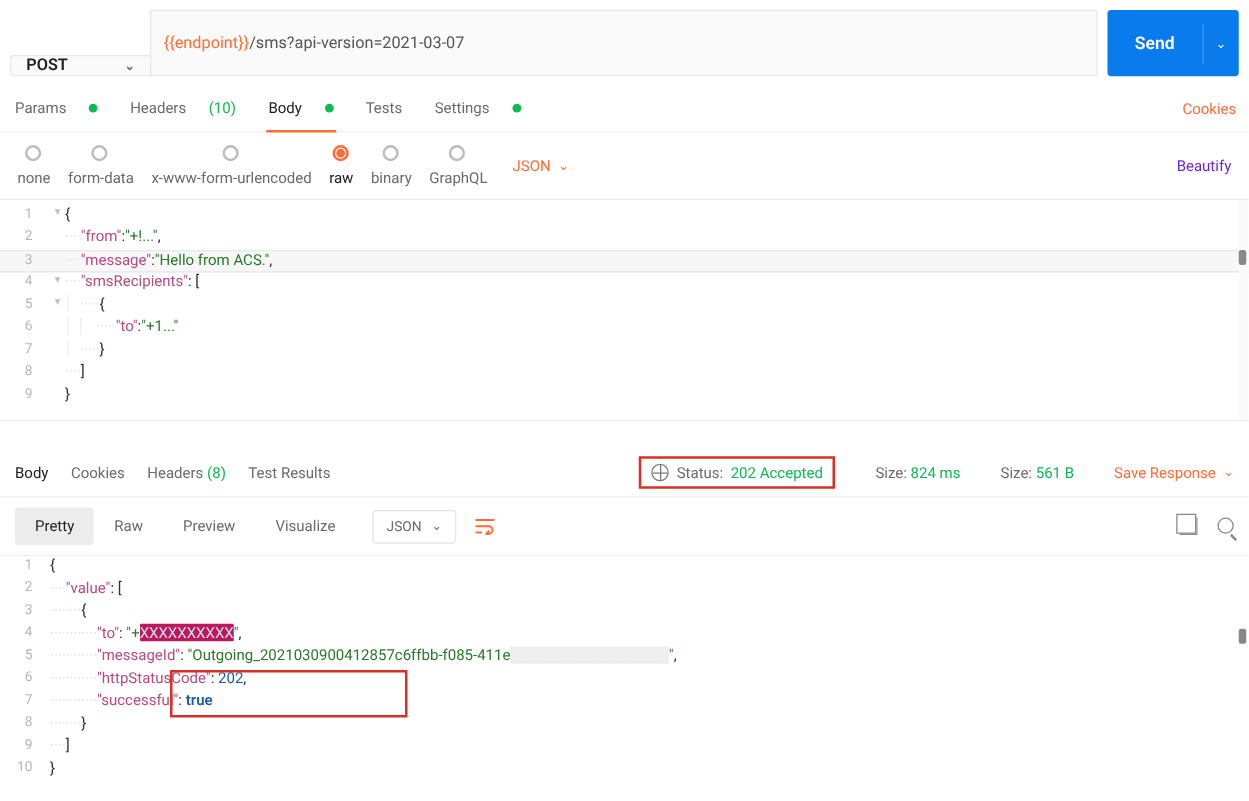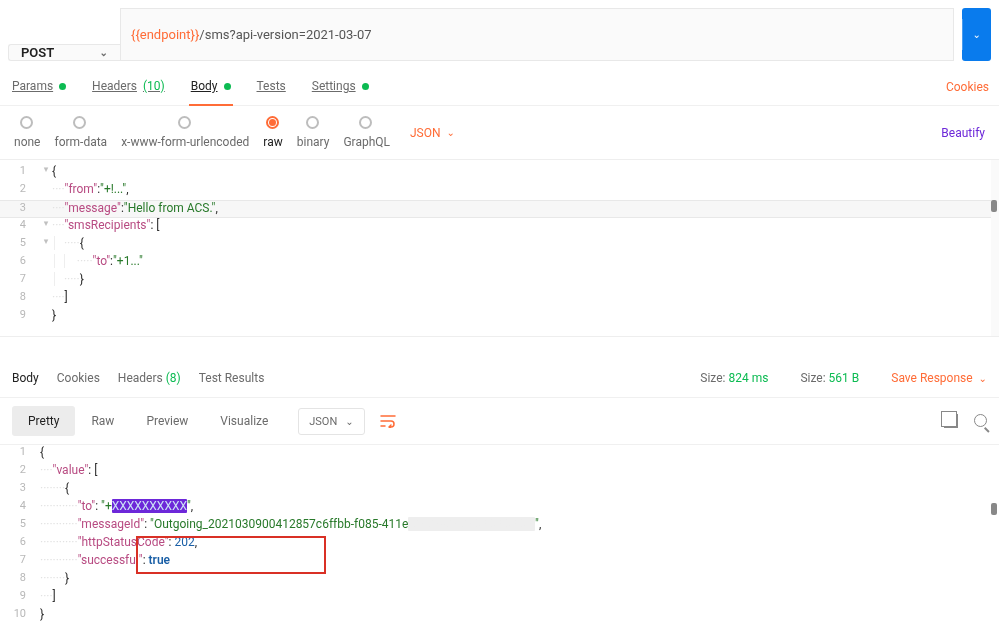--- a/index.html
+++ b/index.html
@@ -9,21 +9,21 @@
 .method-select { width: 112px; border: 1px solid #e8e8e8; border-right: none; border-radius: 3px 0 0 3px; display: flex; align-items: center; justify-content: space-between; padding: 0 12px; background: #fafafa; font-size: 13px; font-weight: 600; margin-top: 36px; }
 .method-select .chev { color: #6b6b6b; font-size: 10px; }
 .url-input { flex: 1; border: 1px solid #e8e8e8; background: #fafafa; padding: 8px 10px; font-size: 13px; display: flex; align-items: center; }
 .url-input .tpl { color: #ff6c37; }
 .url-input .rest { color: #555; }
 .send-btn { margin-left: 8px; background: #097bed; color: #fff; border-radius: 3px; display: flex; align-items: center; }
 .send-btn .lbl { padding: 10px 22px; font-size: 14px; font-weight: 600; }
 .send-btn .drop { padding: 10px 10px; border-left: 1px solid rgba(255,255,255,0.25); font-size: 10px; }
 
 .tabs { display: flex; align-items: center; padding: 0 10px; border-bottom: 1px solid #f0f0f0; gap: 22px; font-size: 12px; color: #6b6b6b; }
-.tabs .tab { padding: 10px 2px 12px; position: relative; display: flex; align-items: center; gap: 6px; text-decoration: underline; }
+.tabs .tab { padding: 10px 2px 12px; position: relative; display: flex; align-items: center; gap: 18px; }
 .tabs .tab.active { color: #212121; }
 .tabs .tab.active::after { content: ""; position: absolute; left: 0; right: 0; bottom: -1px; height: 2px; background: #ff6c37; }
 .dot { width: 7px; height: 7px; border-radius: 50%; background: #0cbb52; display: inline-block; }
 .headers-count { color: #0cbb52; }
 .spacer { flex: 1; }
 .cookies-link { color: #ff6c37; font-size: 12px; }
 
 .bodytype-row { display: flex; align-items: center; gap: 14px; padding: 10px 14px; font-size: 12px; color: #6b6b6b; }
 .radio { width: 13px; height: 13px; border: 2px solid #bdbdbd; border-radius: 50%; display: inline-flex; align-items: center; justify-content: center; margin-right: 2px; }
 .radio.sel { border-color: #ff6c37; }
@@ -69,41 +69,42 @@
 .vdd { margin-left: 14px; border: 1px solid #e4e4e4; border-radius: 3px; padding: 6px 10px; display: flex; align-items: center; gap: 8px; font-size: 11px; }
 .wrap-ico { margin-left: 10px; width: 26px; height: 26px; display: flex; align-items: center; justify-content: center; color: #ff6c37; border-radius: 3px; }
 .vspacer { flex: 1; }
 .ricons { display: flex; gap: 16px; color: #6b6b6b; }
 
 .resp-editor { font-family: Menlo, Consolas, monospace; font-size: 12px; position: relative; height: 198px; }
 .resp-editor .line { display: flex; align-items: flex-start; height: 18px; }
 .resp-editor .ln { width: 40px; text-align: right; color: #b8b8b8; padding-right: 14px; font-size: 11px; }
 .resp-editor .code { flex: 1; white-space: pre; }
 .redbox { position: absolute; border: 2px solid #d93025; pointer-events: none; }
-.blur { background: #6d28d9; color: #cde3f6 !important; border-radius: 1px; }
+.blur { background: #be185d; color: #cde3f6 !important; border-radius: 1px; }
 .blur2 { background: #eeeeee; color: #eeeeee !important; border-radius: 1px; }
 .handle-r2 { position: absolute; right: 2px; top: 58px; width: 6px; height: 12px; background: #888; border-radius: 2px; }
 .copy-ico { width: 14px; height: 14px; border: 1.3px solid #888; position: relative; }
 .copy-ico::after { content: ""; position: absolute; left: -4px; top: -4px; width: 14px; height: 14px; border: 1.3px solid #888; background: #fff; }
 .search-ico { width: 13px; height: 13px; border: 1.5px solid #888; border-radius: 50%; position: relative; }
 .search-ico::after { content: ""; position: absolute; right: -4px; bottom: -4px; width: 6px; height: 1.5px; background: #888; transform: rotate(45deg); }
 </style>
 </head>
 <body>
 
 <div class="url-row">
   <div class="method-select">
     <span>POST</span>
     <span class="chev">⌄</span>
   </div>
   <div class="url-input">
     <span class="tpl">{{endpoint}}</span>
       <span class="rest">/sms?api-version=2021-03-07</span>
   </div>
   <div class="send-btn">
+    <span class="lbl">Send</span>
     <span class="drop">⌄</span>
   </div>
 </div>
 
 <div class="tabs">
   <div class="tab">
       <span>Params</span>
       <span class="dot"></span>
     </div>
   <div class="tab">
@@ -208,20 +209,25 @@
       </div>
   </div>
 </div>
 
 <div class="resp-tabs">
   <div class="t active">Body</div>
   <div class="t">Cookies</div>
   <div class="t"><span>Headers</span> <span class="headers-count">(8)</span></div>
   <div class="t">Test Results</div>
   <div class="spacer"></div>
+  <div class="status-box">
+    <span class="globe"></span>
+    <span class="status-txt">Status:</span>
+    <span class="status-val">202 Accepted</span>
+  </div>
   <div class="meta"><span>Size:</span> <span class="v">824 ms</span></div>
   <div class="meta"><span>Size:</span> <span class="v">561 B</span></div>
   <div class="save-resp">
       <span>Save Response</span>
       <span style="font-size:10px">⌄</span>
     </div>
 </div>
 
 <div class="viewer-bar">
   <div class="vtab active">Pretty</div>

